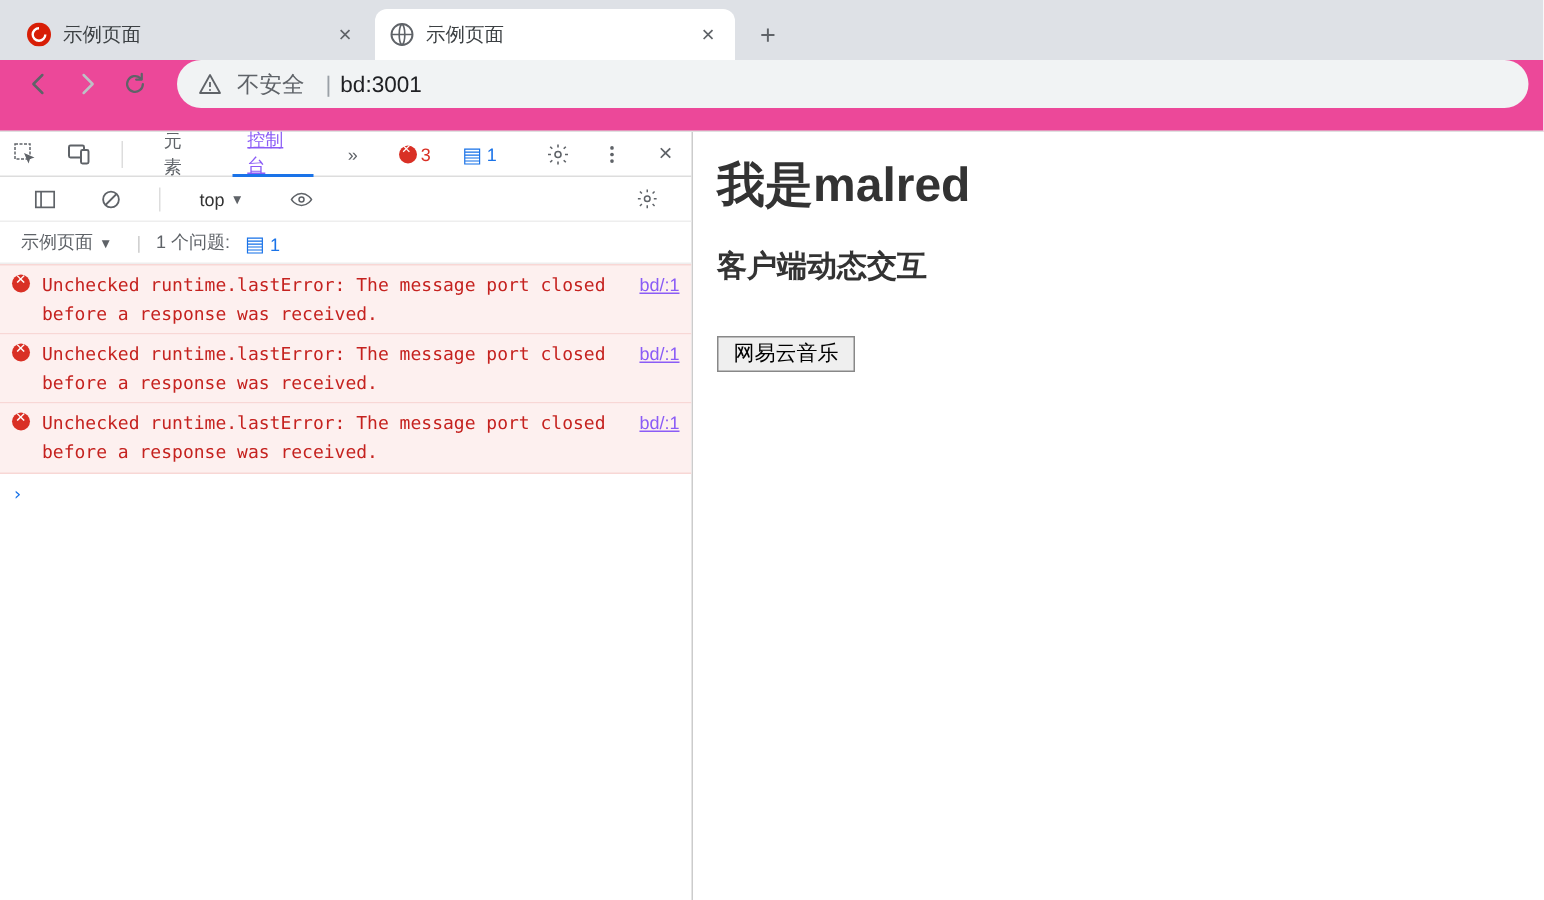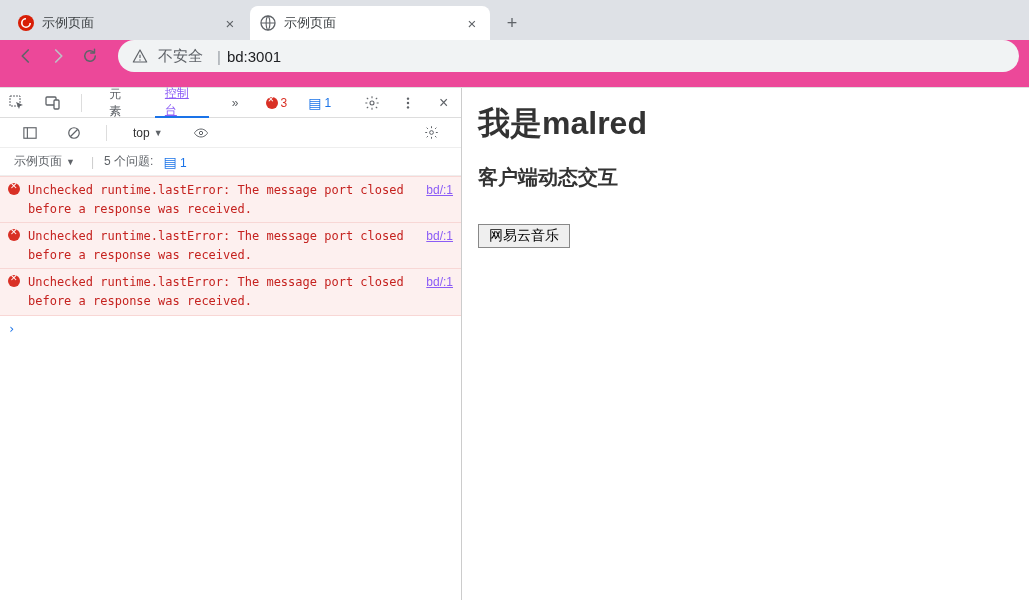--- a/index.html
+++ b/index.html
@@ -200,21 +200,21 @@
           </svg>
       </span>
     </div>
 
     <div class="dt-level">
       <span class="dt-select">
         <span>示例页面</span>
         <span style="font-size:9px">▼</span>
       </span>
       <span class="vsep">|</span>
-      <span>5 个问题:</span>
+      <span>1 个问题:</span>
       <span class="count msg">
         <span class="badge-msg">▤</span>
         <span>1</span>
       </span>
     </div>
 
     <div class="console-out">
       <div class="err-row">
         <span class="src">bd/:1</span>
         <span>Unchecked runtime.lastError: The message port closed before a response was received.</span>

